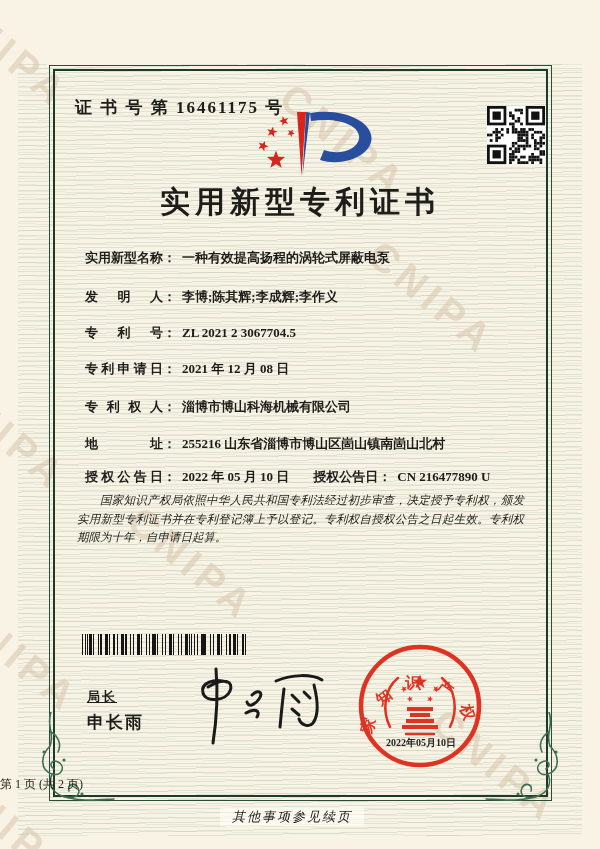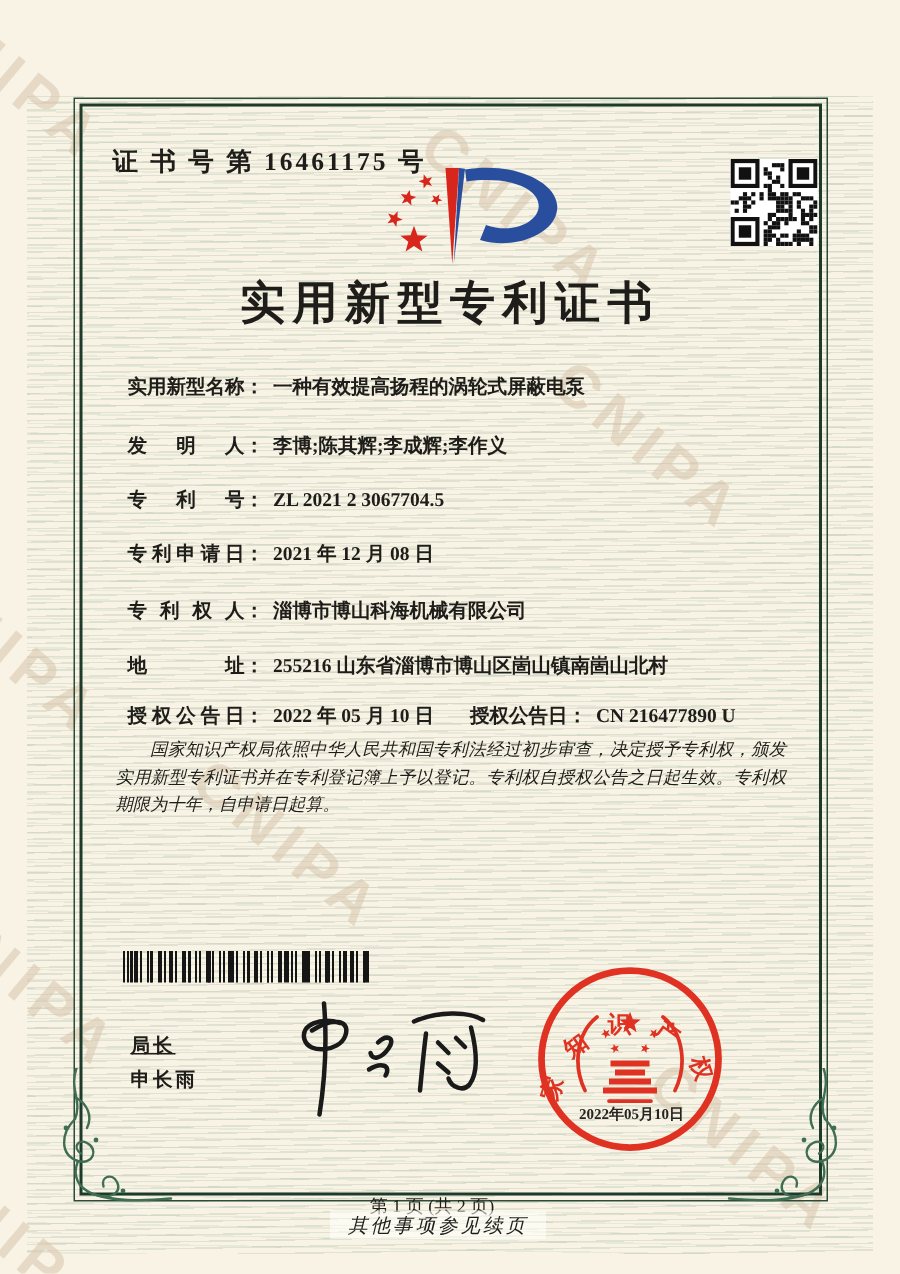--- a/index.html
+++ b/index.html
@@ -49,28 +49,28 @@
   .body-text p{margin:0;text-indent:2em;}
   .barcode{
     position:absolute;left:82px;top:634px;width:164px;height:21px;z-index:3;
     background:
       repeating-linear-gradient(90deg,#151515 0 1.5px,transparent 1.5px 3px,#151515 3px 4px,transparent 4px 7.5px,#151515 7.5px 10px,transparent 10px 11.5px,#151515 11.5px 12.5px,transparent 12.5px 16px),
       repeating-linear-gradient(90deg,transparent 0 5px,#151515 5px 6.5px,transparent 6.5px 13px);
   }
   .signer-title{position:absolute;left:87px;top:688px;z-index:3;
     font-family:"Liberation Sans","DejaVu Sans",sans-serif;font-size:13px;font-weight:bold;letter-spacing:2px;text-decoration:underline;}
   .signer-name{position:absolute;left:87px;top:711px;z-index:3;
-    font-family:"Liberation Sans","DejaVu Sans",sans-serif;font-size:13px;font-weight:bold;letter-spacing:2px;}
+    font-family:"Liberation Sans","DejaVu Sans",sans-serif;font-size:17px;font-weight:bold;letter-spacing:2px;}
   .signature{position:absolute;left:180px;top:665px;width:150px;height:80px;z-index:3;}
   .seal{position:absolute;left:357px;top:643px;width:126px;height:126px;z-index:4;}
   .seal-date{
     position:absolute;left:363px;top:736px;width:116px;z-index:5;text-align:center;
     font-size:10px;font-weight:bold;color:#262320;white-space:nowrap;
   }
-  .page-info{position:absolute;left:0;top:796px;width:576px;text-align:center;z-index:3;font-size:12px;}
+  .page-info{position:absolute;left:0;top:776px;width:576px;text-align:left;z-index:3;font-size:12px;}
   .footer-note{
     position:absolute;left:0;top:808px;width:584px;text-align:center;z-index:3;
     font-size:13px;font-style:italic;letter-spacing:2px;
   }
   .footer-note span{background:rgba(255,255,252,.55);padding:2px 12px;}
 </style>
 </head>
 <body>
 
 <div class="waves"></div>

